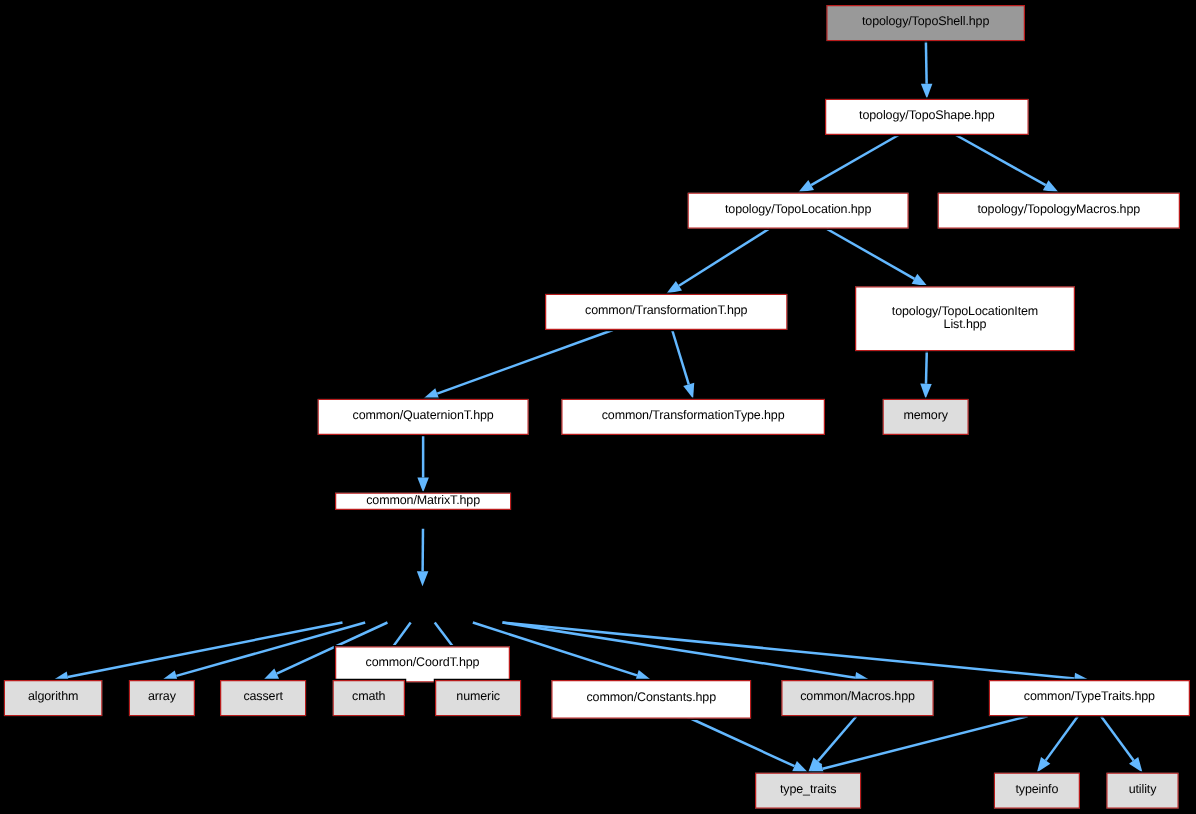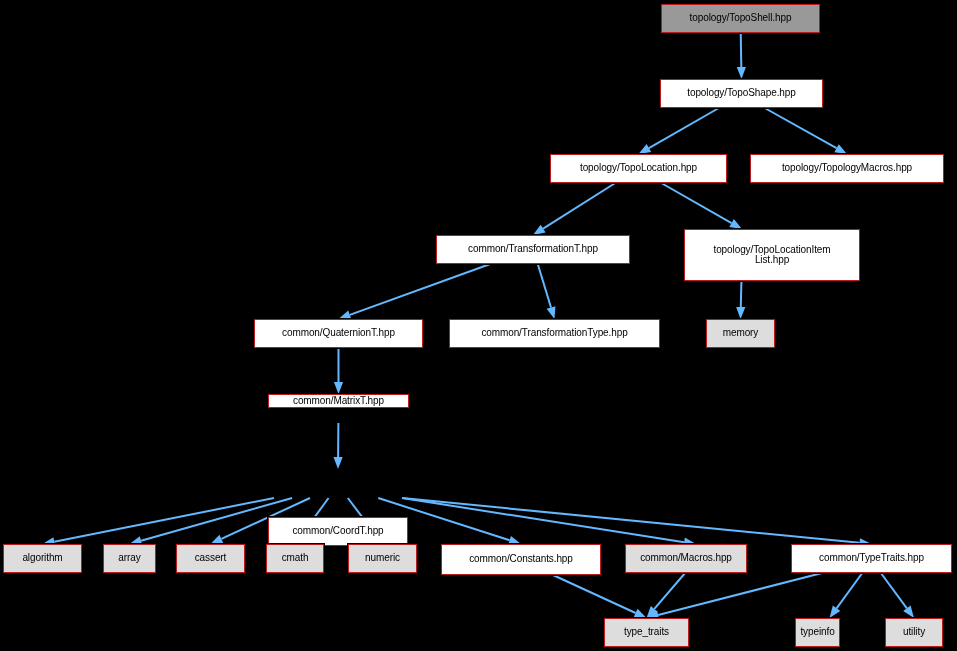--- a/index.html
+++ b/index.html
@@ -160,16 +160,16 @@
       <div class="node fill-white" style="left: 268px; top: 469px; width: 140px; height: 29px; margin-top: 48px;">common/CoordT.hpp</div>
       <div class="node fill-gray" style="left: 3px; top: 544px; width: 79px; height: 29px;">algorithm</div>
       <div class="node fill-gray" style="left: 103px; top: 544px; width: 53px; height: 29px;">array</div>
       <div class="node fill-gray" style="left: 176px; top: 544px; width: 69px; height: 29px;">cassert</div>
       <div class="node fill-gray" style="left: 266px; top: 544px; width: 58px; height: 29px;">cmath</div>
       <div class="node fill-gray" style="left: 348px; top: 544px; width: 69px; height: 29px;">numeric</div>
       <div class="node fill-white" style="left: 441px; top: 544px; width: 160px; height: 31px;">common/Constants.hpp</div>
       <div class="node fill-gray" style="left: 625px; top: 544px; width: 122px; height: 29px;">common/Macros.hpp</div>
       <div class="node fill-white" style="left: 791px; top: 544px; width: 161px; height: 29px;">common/TypeTraits.hpp</div>
       <div class="node fill-gray" style="left: 604px; top: 618px; width: 85px; height: 29px;">type_traits</div>
-      <div class="node fill-gray" style="left: 795px; top: 618px; width: 45px; height: 29px;">typeinfo</div>
+      <div class="node fill-gray" style="left: 795px; top: 618px; width: 69px; height: 29px;">typeinfo</div>
       <div class="node fill-gray" style="left: 885px; top: 618px; width: 58px; height: 29px;">utility</div>
     </div>
 </div>
 
 </body></html>

